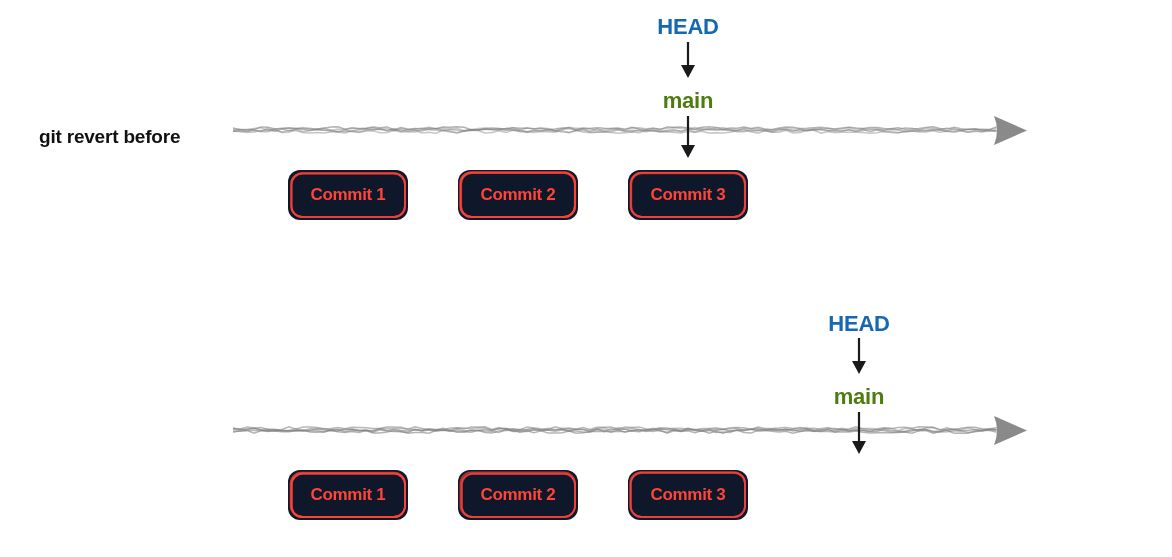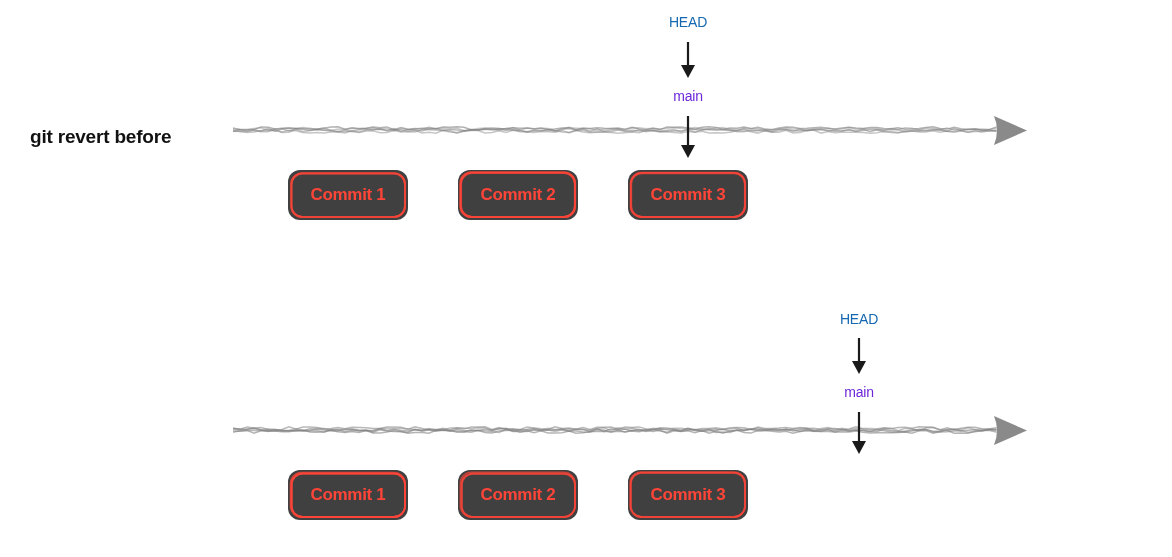--- a/index.html
+++ b/index.html
@@ -35,21 +35,21 @@
     height: 34px;
   }
   .timeline svg { display: block; }
 
   
   .commit-box {
     position: absolute;
     width: 120px;
     height: 50px;
     border-radius: 12px;
-    background: #404040;
+    background: #0f172a;
     display: flex;
     align-items: center;
     justify-content: center;
     box-sizing: border-box;
   }
   .commit-box .box-svg {
     position: absolute;
     left: 0; top: 0;
     width: 120px; height: 50px;
     pointer-events: none;
@@ -60,28 +60,28 @@
     font-weight: bold;
     letter-spacing: -0.3px;
     z-index: 2;
   }
   .commit-red  .commit-label { color: #ff4438; }
   .commit-cyan .commit-label { color: #21e6c1; }
 
   
   .ptr-label {
     position: absolute;
-    font-size: 14px;
-    font-weight: normal;
+    font-size: 22px;
+    font-weight: bold;
     white-space: nowrap;
     transform: translateX(-50%);
     letter-spacing: -0.2px;
   }
   .ptr-head { color: #1668b0; }
-  .ptr-main { color: #6d28d9; }
+  .ptr-main { color: #4d7c0f; }
 
   
   .down-arrow {
     position: absolute;
     transform: translateX(-50%);
   }
   .down-arrow svg { display: block; }
 </style>
 </head>
 <body>
@@ -102,21 +102,21 @@
         <line x1="10" y1="0" x2="10" y2="25" stroke="#1a1a1a" stroke-width="2.2"></line>
         <path d="M 3 23 L 10 36 L 17 23 Z" fill="#1a1a1a"></path>
       </svg>
     </div>
     <div class="down-arrow" style="left: 688px; top: 116px;">
       <svg width="20" height="42" viewBox="0 0 20 42">
         <line x1="10" y1="0" x2="10" y2="31" stroke="#1a1a1a" stroke-width="2.2"></line>
         <path d="M 3 29 L 10 42 L 17 29 Z" fill="#1a1a1a"></path>
       </svg>
     </div>
-    <div class="row-label" style="left: 30px; top: 126px;">git revert before</div>
+    <div class="row-label" style="left: 39px; top: 126px;">git revert before</div>
     <div class="ptr-label ptr-head" style="left: 688px; top: 14px;">HEAD</div>
     <div class="ptr-label ptr-main" style="left: 688px; top: 88px;">main</div>
     <div class="commit-box commit-red" style="left: 288px; top: 170px;">
       <svg class="box-svg" width="120" height="50" viewBox="0 0 120 50">
         <rect x="3.2" y="3.2" width="113.8" height="43.8" rx="11" ry="11" fill="none" stroke="#ff4438" stroke-width="2.06" opacity="0.67"></rect>
         <rect x="3.3" y="3.3" width="113.7" height="43.7" rx="11" ry="11" fill="none" stroke="#ff4438" stroke-width="1.89" opacity="0.57"></rect>
         <rect x="3.7" y="3.7" width="113.3" height="43.3" rx="11" ry="11" fill="none" stroke="#ff4438" stroke-width="1.70" opacity="0.61"></rect>
       </svg>
       <span class="commit-label">Commit 1</span>
     </div>

